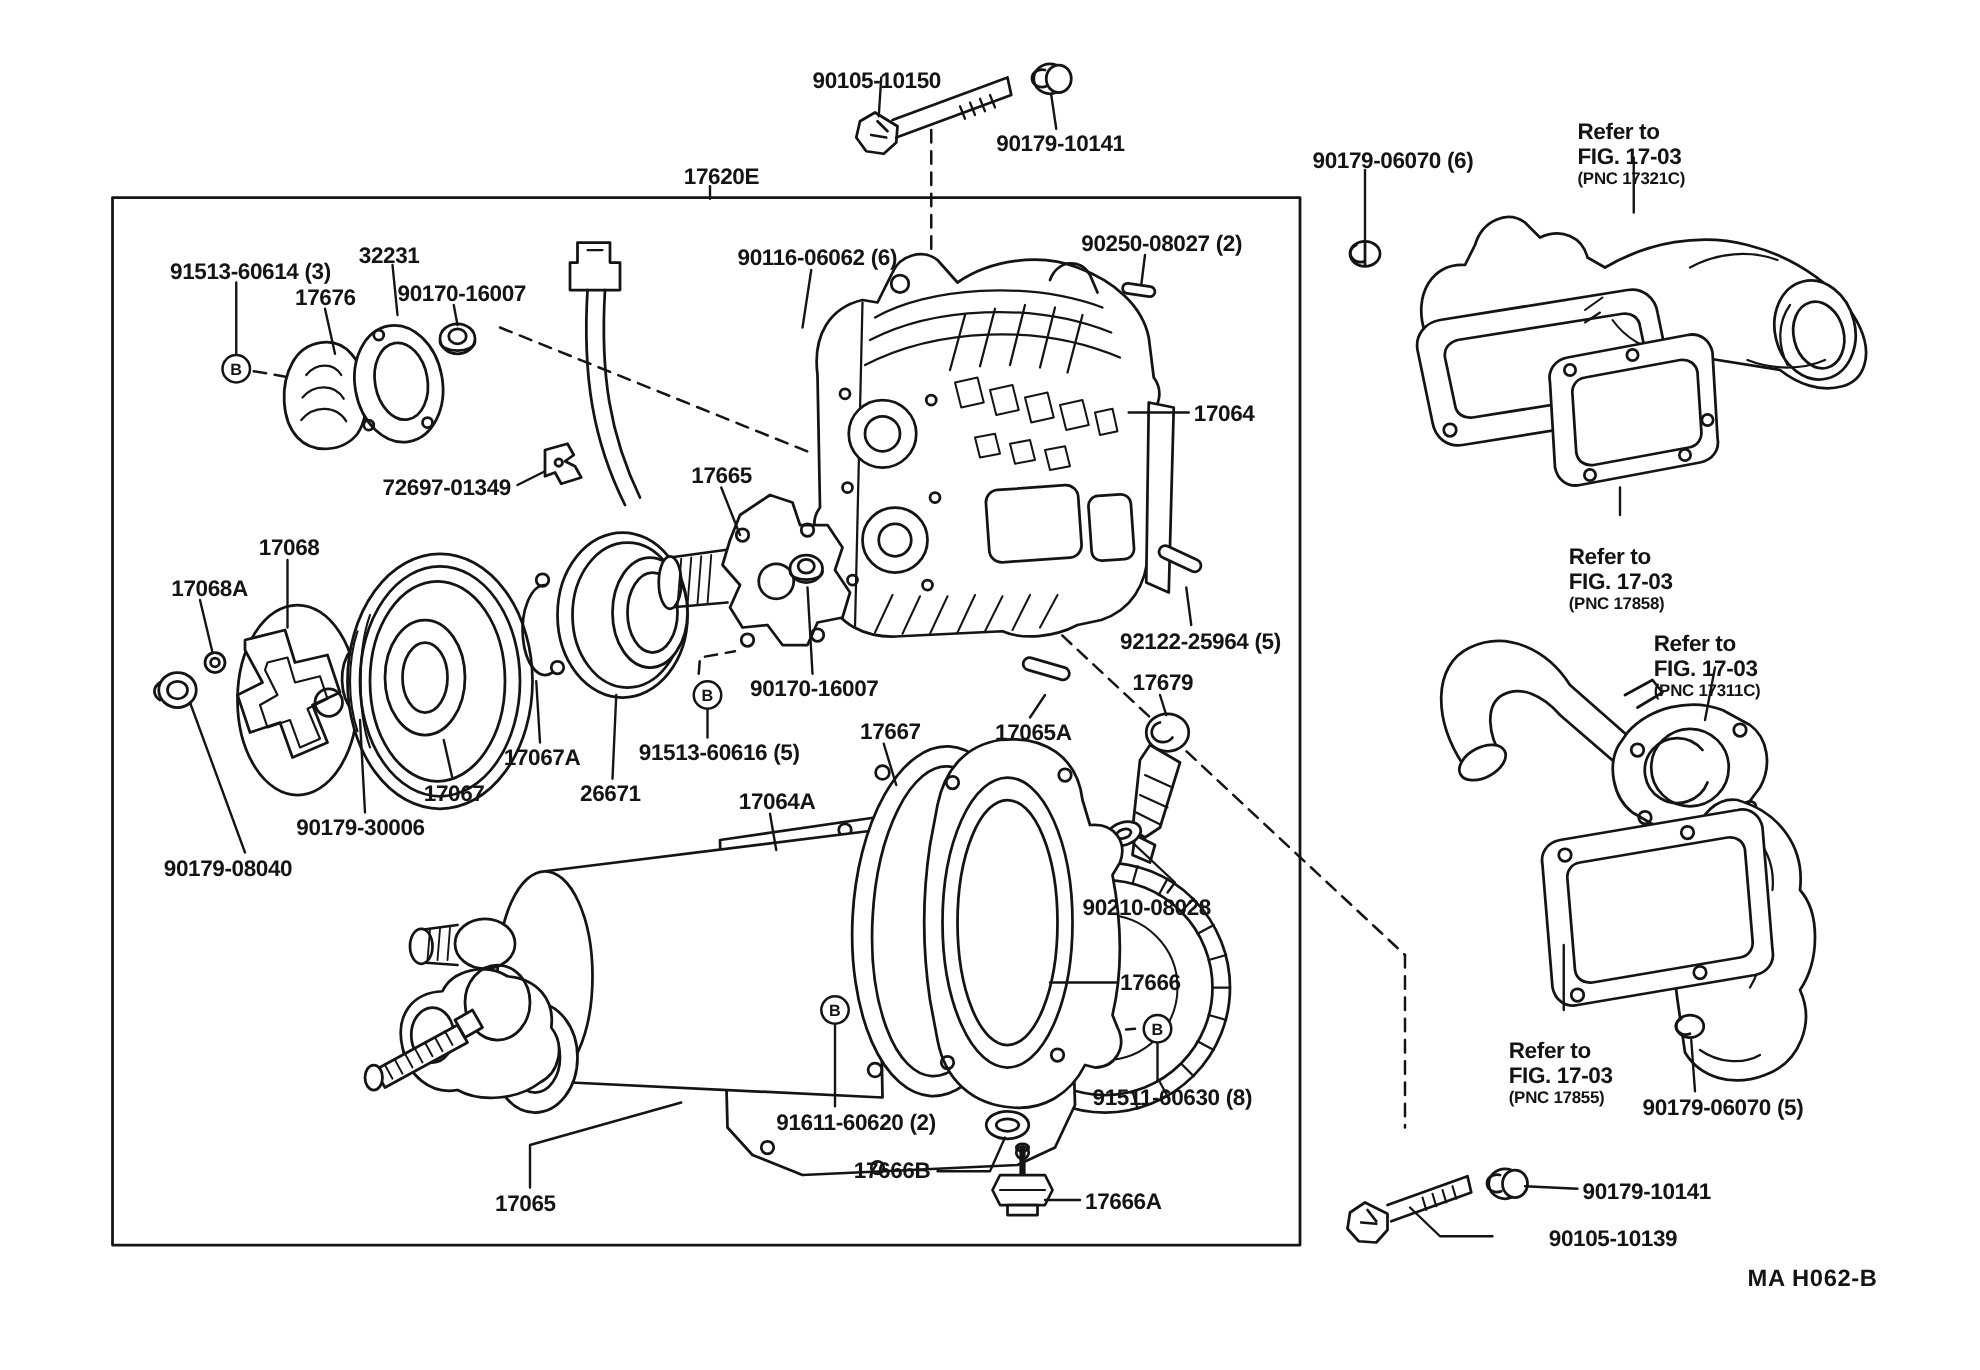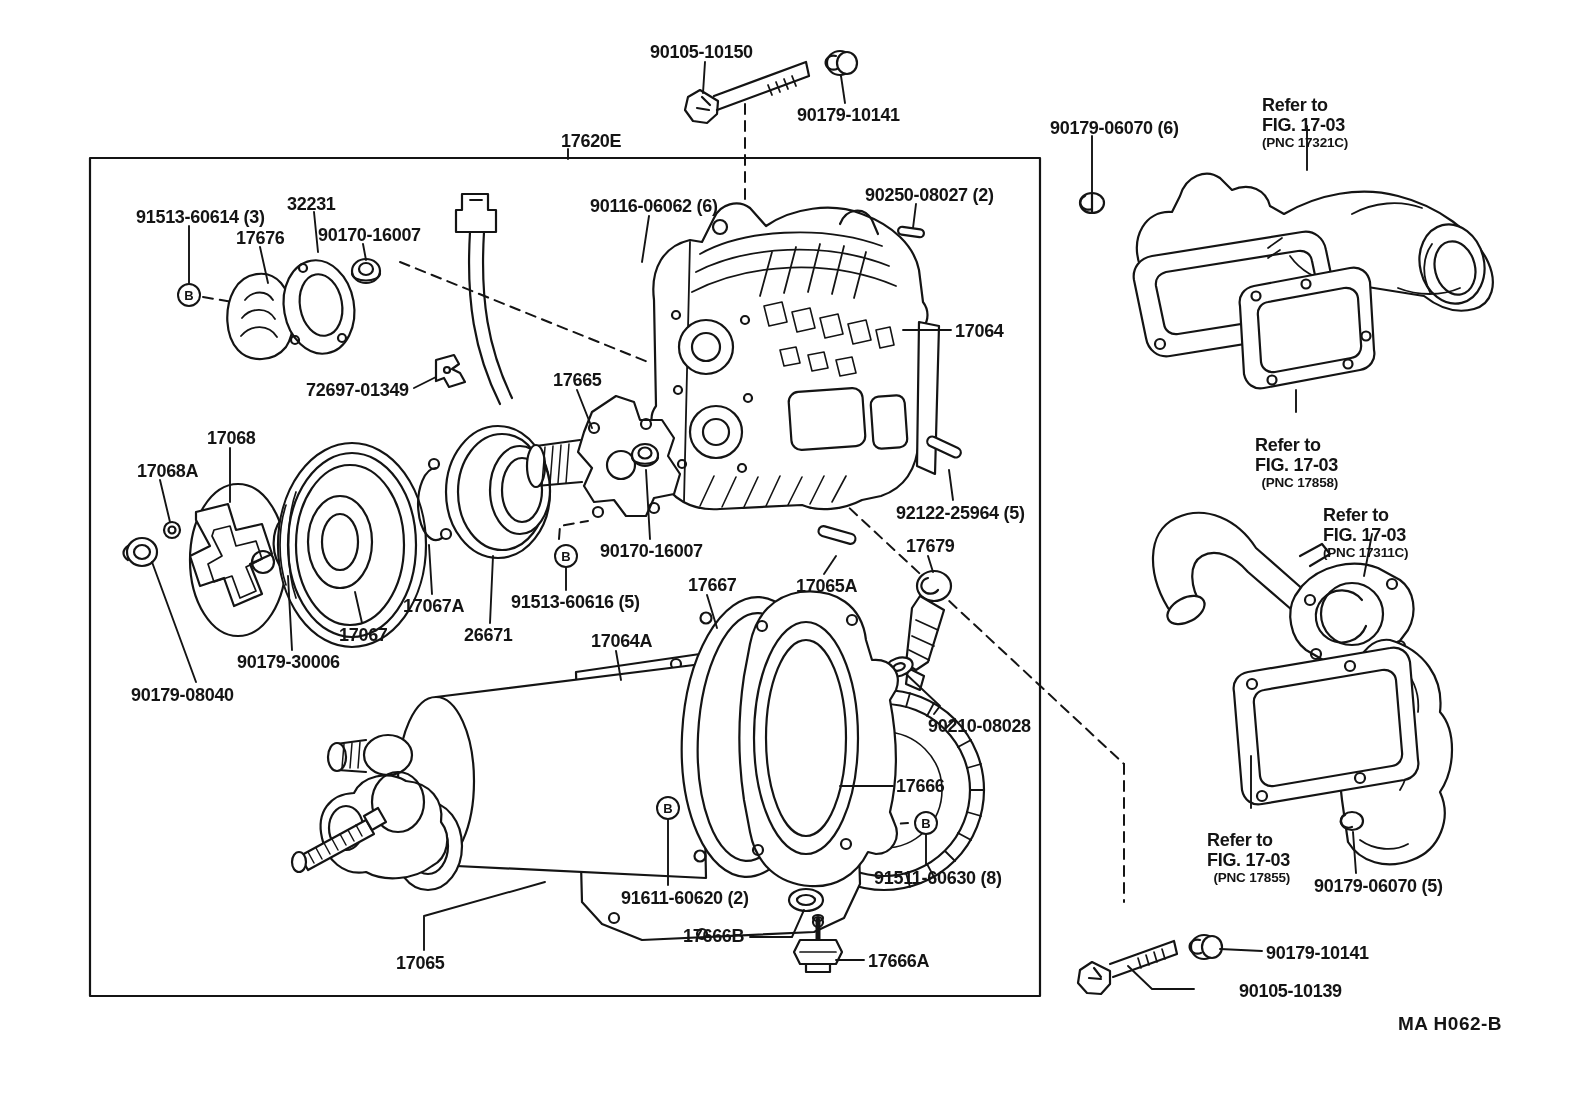--- a/index.html
+++ b/index.html
@@ -1,21 +1,21 @@
 <!DOCTYPE html>
 <html><head>
 <meta charset="utf-8">
 <style>
   html,body{margin:0;padding:0;background:#ffffff;}
   #stage{position:relative;width:1584px;height:1096px;background:#ffffff;overflow:hidden;
          font-family:"Liberation Sans",sans-serif;}
   #art{position:absolute;left:0;top:0;}
   .lbl{position:absolute;font:700 18px/1.15 "Liberation Sans",sans-serif;color:#141414;
        white-space:pre-line;letter-spacing:-0.3px;}
-  .ref .sub{display:block;font-size:13.5px;letter-spacing:-0.2px;margin-top:-1px;text-align:right;}
+  .ref .sub{display:block;font-size:13.5px;letter-spacing:-0.2px;margin-top:-1px;}
   .bmark{position:absolute;width:20px;height:20px;border:2.6px solid #141414;border-radius:50%;
          display:flex;align-items:center;justify-content:center;
          font:700 13px "Liberation Sans",sans-serif;color:#141414;background:#fff;}
   .footer{position:absolute;font:700 19px "Liberation Sans",sans-serif;color:#141414;letter-spacing:0.5px;text-align:right;}
   svg *{vector-effect:non-scaling-stroke;}
 </style>
 </head>
 <body>
 
 <div id="stage">
@@ -364,23 +364,23 @@
     <path d="M750,937 L792,937 L804,910"></path>
     <path d="M864,960 L836,960"></path>
     <path d="M424,950 L424,916 L545,882"></path>
     <path d="M1262,951 L1220,949"></path>
     <path d="M1194,989 L1152,989 L1128,966"></path>
     <path d="M1296,412 L1296,390"></path>
     <path d="M1372,534 L1364,576"></path>
   </g>
 </svg>
 
-<div class="lbl" style="left:650px;top:42px">90105-10150</div>
+<div class="lbl" style="left:650px;top:54px">90105-10150</div>
 <div class="lbl" style="left:797px;top:105px">90179-10141</div>
-<div class="lbl" style="left:561px;top:131px">17620E</div>
+<div class="lbl" style="left:547px;top:131px">17620E</div>
 <div class="lbl" style="left:1050px;top:118px">90179-06070 (6)</div>
 <div class="lbl" style="left:136px;top:207px">91513-60614 (3)</div>
 <div class="lbl" style="left:287px;top:194px">32231</div>
 <div class="lbl" style="left:236px;top:228px">17676</div>
 <div class="lbl" style="left:318px;top:225px">90170-16007</div>
 <div class="lbl" style="left:590px;top:196px">90116-06062 (6)</div>
 <div class="lbl" style="left:865px;top:185px">90250-08027 (2)</div>
 <div class="lbl" style="left:955px;top:321px">17064</div>
 <div class="lbl" style="left:306px;top:380px">72697-01349</div>
 <div class="lbl" style="left:553px;top:370px">17665</div>
@@ -391,21 +391,21 @@
 <div class="lbl" style="left:600px;top:541px">90170-16007</div>
 <div class="lbl" style="left:688px;top:575px">17667</div>
 <div class="lbl" style="left:796px;top:576px">17065A</div>
 <div class="lbl" style="left:511px;top:592px">91513-60616 (5)</div>
 <div class="lbl" style="left:403px;top:596px">17067A</div>
 <div class="lbl" style="left:339px;top:625px">17067</div>
 <div class="lbl" style="left:464px;top:625px">26671</div>
 <div class="lbl" style="left:591px;top:631px">17064A</div>
 <div class="lbl" style="left:237px;top:652px">90179-30006</div>
 <div class="lbl" style="left:131px;top:685px">90179-08040</div>
-<div class="lbl" style="left:928px;top:716px">90210-08028</div>
+<div class="lbl" style="left:866px;top:716px">90210-08028</div>
 <div class="lbl" style="left:896px;top:776px">17666</div>
 <div class="lbl" style="left:621px;top:888px">91611-60620 (2)</div>
 <div class="lbl" style="left:874px;top:868px">91511-60630 (8)</div>
 <div class="lbl" style="left:1314px;top:876px">90179-06070 (5)</div>
 <div class="lbl" style="left:683px;top:926px">17666B</div>
 <div class="lbl" style="left:1266px;top:943px">90179-10141</div>
 <div class="lbl" style="left:868px;top:951px">17666A</div>
 <div class="lbl" style="left:396px;top:953px">17065</div>
 <div class="lbl" style="left:1239px;top:981px">90105-10139</div>
 

